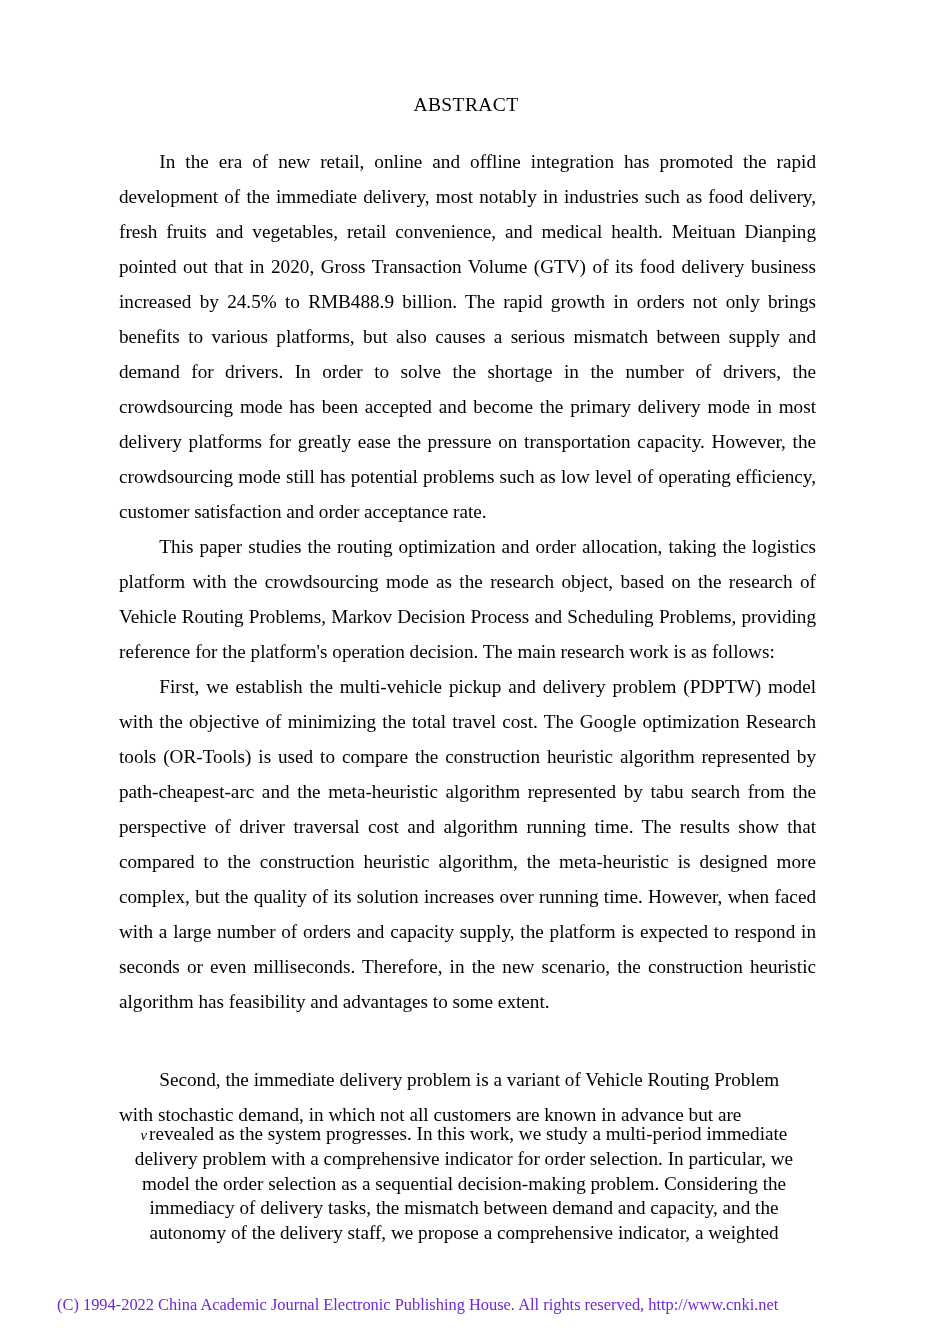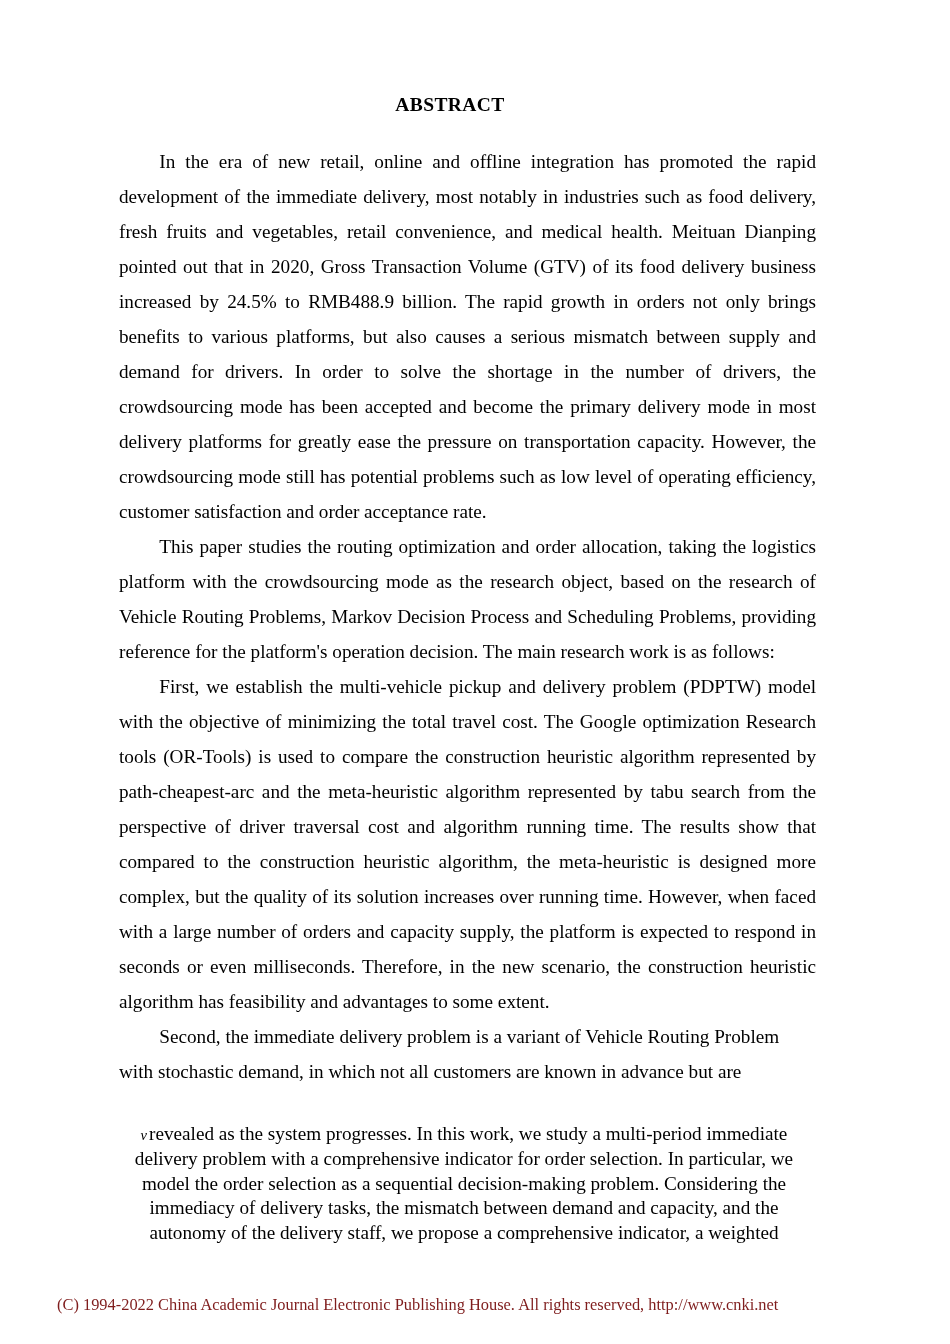--- a/index.html
+++ b/index.html
@@ -23,25 +23,25 @@
     left: 0;
     width: 950px;
     height: 1344px;
     background: #ffffff;
   }
 
   
   .doc-title {
     position: absolute;
     top: 94px;
-    left: 102px;
+    left: 118px;
     width: 696px;
     text-align: center;
     font-size: 19.5px;
-    font-weight: bold;
+    font-weight: normal;
     letter-spacing: 0.4px;
     line-height: 1.15;
   }
 
   
   .body-block {
     position: absolute;
     top: 144px;
     left: 119px;
     width: 697px;
@@ -55,20 +55,21 @@
     text-align: justify;
     text-justify: inter-word;
     text-indent: 2.1em;
     -webkit-hyphens: none;
     hyphens: none;
   }
 
   
   .body-block p.last-open {
     text-align: left;
+    margin-top: 43px;
   }
 
   
   .tail-block {
     position: absolute;
     top: 1114px;
     left: 119px;
     width: 690px;
   }
 
@@ -88,21 +89,21 @@
   }
 
   
   .footer {
     position: absolute;
     top: 1295px;
     left: 57px;
     width: 840px;
     font-size: 16.4px;
     line-height: 20px;
-    color: #7f1d1d;
+    color: #6d28d9;
     white-space: nowrap;
   }
 </style>
 </head>
 <body>
 
 <div class="page">
 
   <div class="doc-title">ABSTRACT</div>
 

